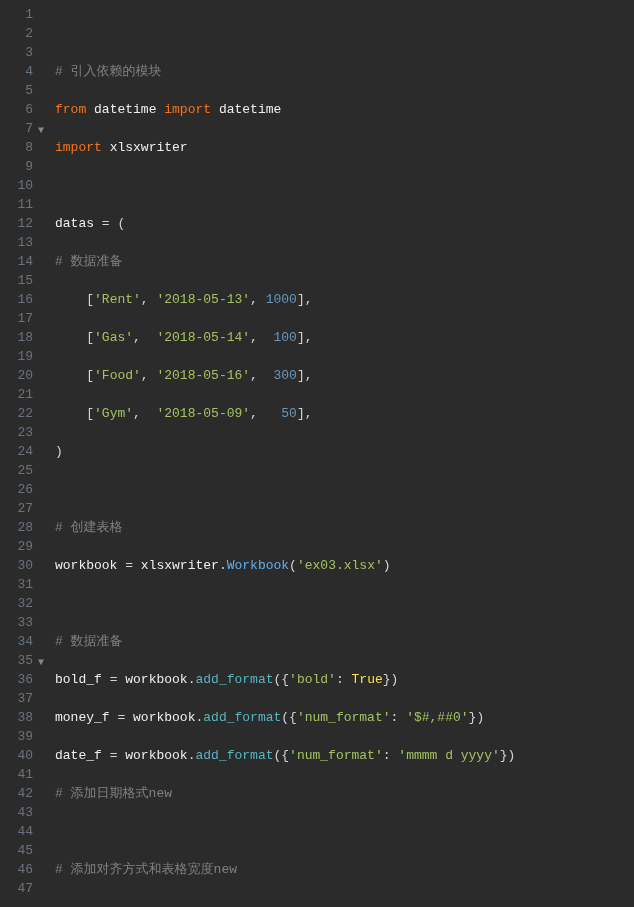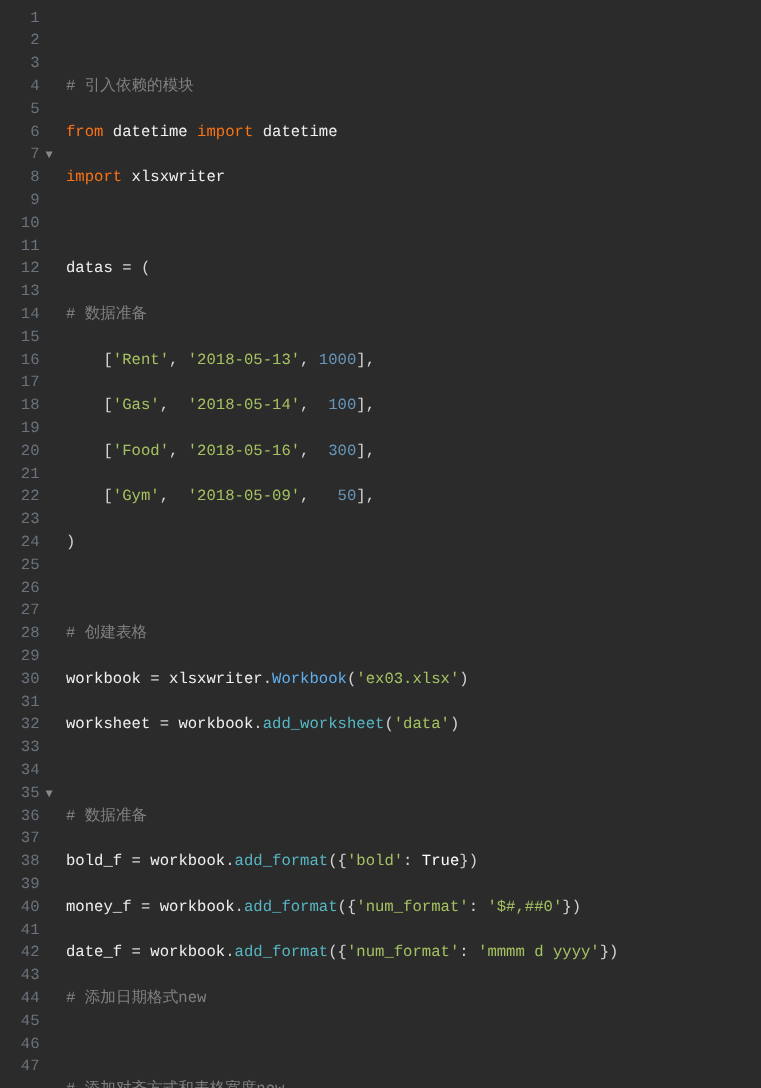--- a/index.html
+++ b/index.html
@@ -41,21 +41,21 @@
     padding: 5px 0;
     flex: 1;
     white-space: pre;
     color: #d4d4d4;
   }
   .code-line {
     height: 19px;
     padding-left: 14px;
   }
   .comment { color: #808080; }
-  .keyword { color: #ffffff; }
+  .keyword { color: #fde047; }
   .keyword2 { color: #f97316; }
   .string { color: #a5c261; }
   .number { color: #6897bb; }
   .func { color: #61afef; }
   .method { color: #56b6c2; }
   .ident { color: #efefef; }
   .op { color: #d4d4d4; }
   .paren { color: #d4d4d4; }
 </style>
 </head>
@@ -121,21 +121,20 @@
 <div class="code-line"><span class="ident">datas</span> <span class="op">=</span> <span class="paren">(</span></div>
 <div class="code-line"><span class="comment"># 数据准备</span></div>
 <div class="code-line">    <span class="paren">[</span><span class="string">'Rent'</span><span class="op">,</span> <span class="string">'2018-05-13'</span><span class="op">,</span> <span class="number">1000</span><span class="paren">]</span><span class="op">,</span></div>
 <div class="code-line">    <span class="paren">[</span><span class="string">'Gas'</span><span class="op">,</span>  <span class="string">'2018-05-14'</span><span class="op">,</span>  <span class="number">100</span><span class="paren">]</span><span class="op">,</span></div>
 <div class="code-line">    <span class="paren">[</span><span class="string">'Food'</span><span class="op">,</span> <span class="string">'2018-05-16'</span><span class="op">,</span>  <span class="number">300</span><span class="paren">]</span><span class="op">,</span></div>
 <div class="code-line">    <span class="paren">[</span><span class="string">'Gym'</span><span class="op">,</span>  <span class="string">'2018-05-09'</span><span class="op">,</span>   <span class="number">50</span><span class="paren">]</span><span class="op">,</span></div>
 <div class="code-line"><span class="paren">)</span></div>
 <div class="code-line"></div>
 <div class="code-line"><span class="comment"># 创建表格</span></div>
 <div class="code-line"><span class="ident">workbook</span> <span class="op">=</span> <span class="ident">xlsxwriter</span><span class="op">.</span><span class="func">Workbook</span><span class="paren">(</span><span class="string">'ex03.xlsx'</span><span class="paren">)</span></div>
-<div class="code-line"><span class="ident">worksheet</span> <span class="op">=</span> <span class="ident">workbook</span><span class="op">.</span><span class="method">add_worksheet</span><span class="paren">(</span><span class="string">'data'</span><span class="paren">)</span></div>
 <div class="code-line"></div>
 <div class="code-line"><span class="comment"># 数据准备</span></div>
 <div class="code-line"><span class="ident">bold_f</span> <span class="op">=</span> <span class="ident">workbook</span><span class="op">.</span><span class="method">add_format</span><span class="paren">({</span><span class="string">'bold'</span><span class="op">:</span> <span class="keyword">True</span><span class="paren">})</span></div>
 <div class="code-line"><span class="ident">money_f</span> <span class="op">=</span> <span class="ident">workbook</span><span class="op">.</span><span class="method">add_format</span><span class="paren">({</span><span class="string">'num_format'</span><span class="op">:</span> <span class="string">'$#,##0'</span><span class="paren">})</span></div>
 <div class="code-line"><span class="ident">date_f</span> <span class="op">=</span> <span class="ident">workbook</span><span class="op">.</span><span class="method">add_format</span><span class="paren">({</span><span class="string">'num_format'</span><span class="op">:</span> <span class="string">'mmmm d yyyy'</span><span class="paren">})</span></div>
 <div class="code-line"><span class="comment"># 添加日期格式new</span></div>
 <div class="code-line"></div>
 <div class="code-line"><span class="comment"># 添加对齐方式和表格宽度new</span></div>
 
 

